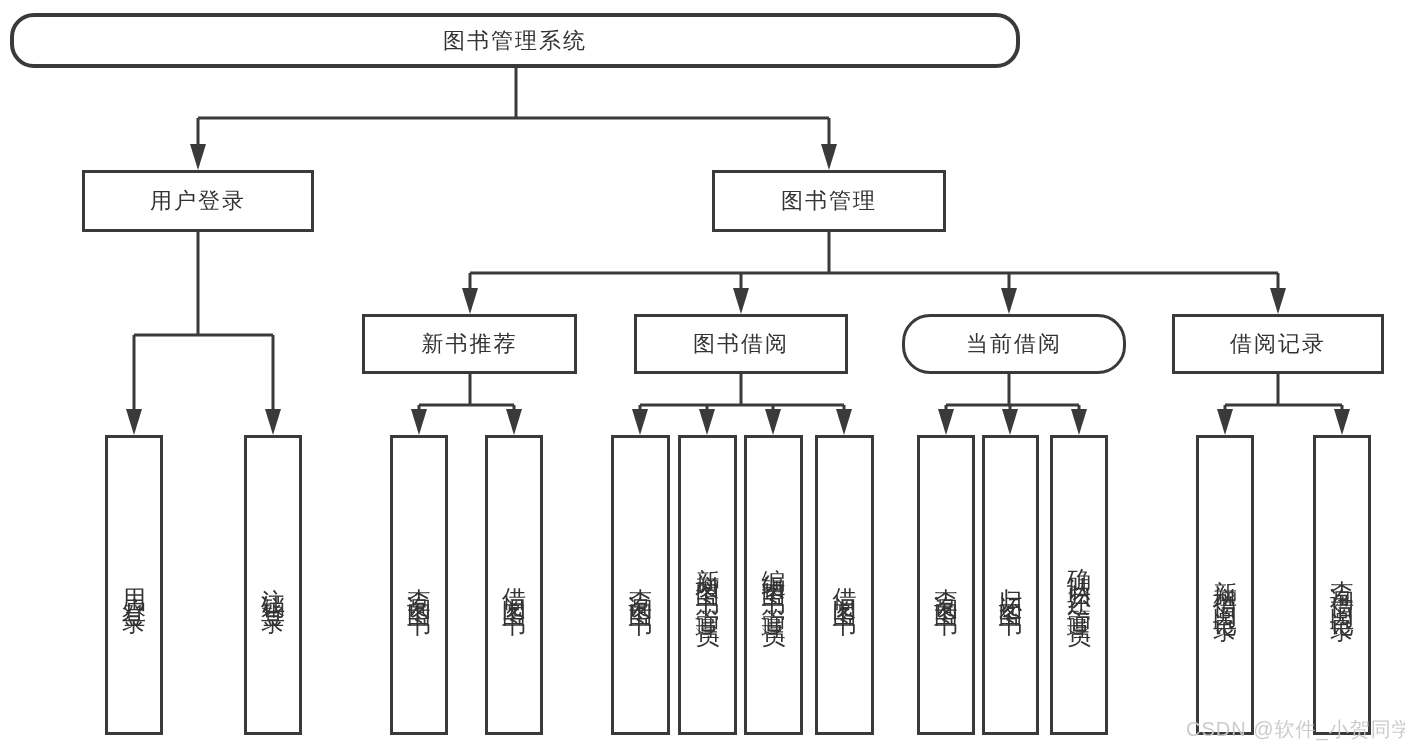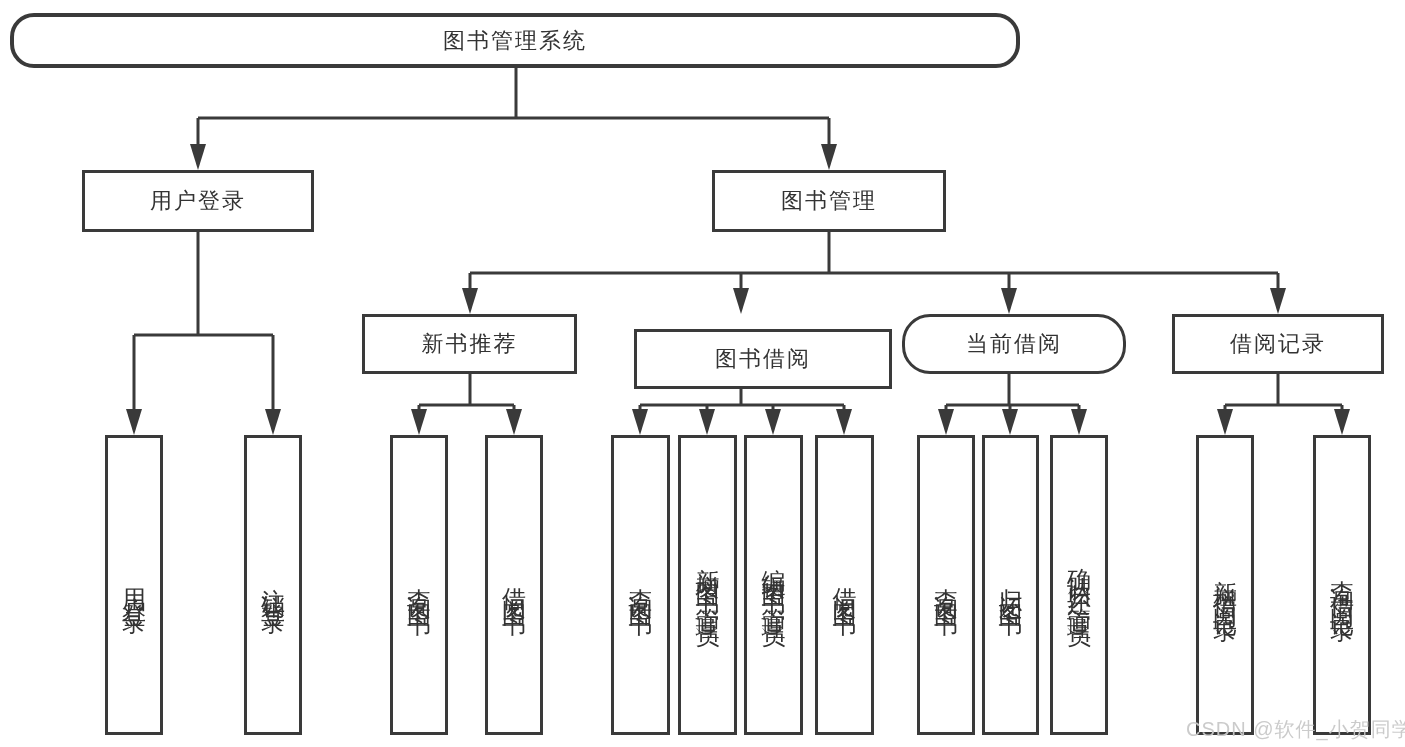--- a/index.html
+++ b/index.html
@@ -126,21 +126,21 @@
   <div class="node lvl2" style="left:82px;width:232px;">
     <span>用户登录</span>
   </div>
   <div class="node lvl2" style="left:712px;width:234px;">
     <span>图书管理</span>
   </div>
 
   <div class="node lvl3" style="left:362px;width:215px;">
     <span>新书推荐</span>
   </div>
-  <div class="node lvl3" style="left:634px;width:258px;margin-top:15px;">
+  <div class="node lvl3" style="left:634px;width:214px;">
     <span>图书借阅</span>
   </div>
   <div class="node lvl3" style="left:902px;width:224px;border-radius:28px;">
     <span>当前借阅</span>
   </div>
   <div class="node lvl3" style="left:1172px;width:212px;">
     <span>借阅记录</span>
   </div>
 
   <div class="leaf" style="left:105px;width:58px;">

